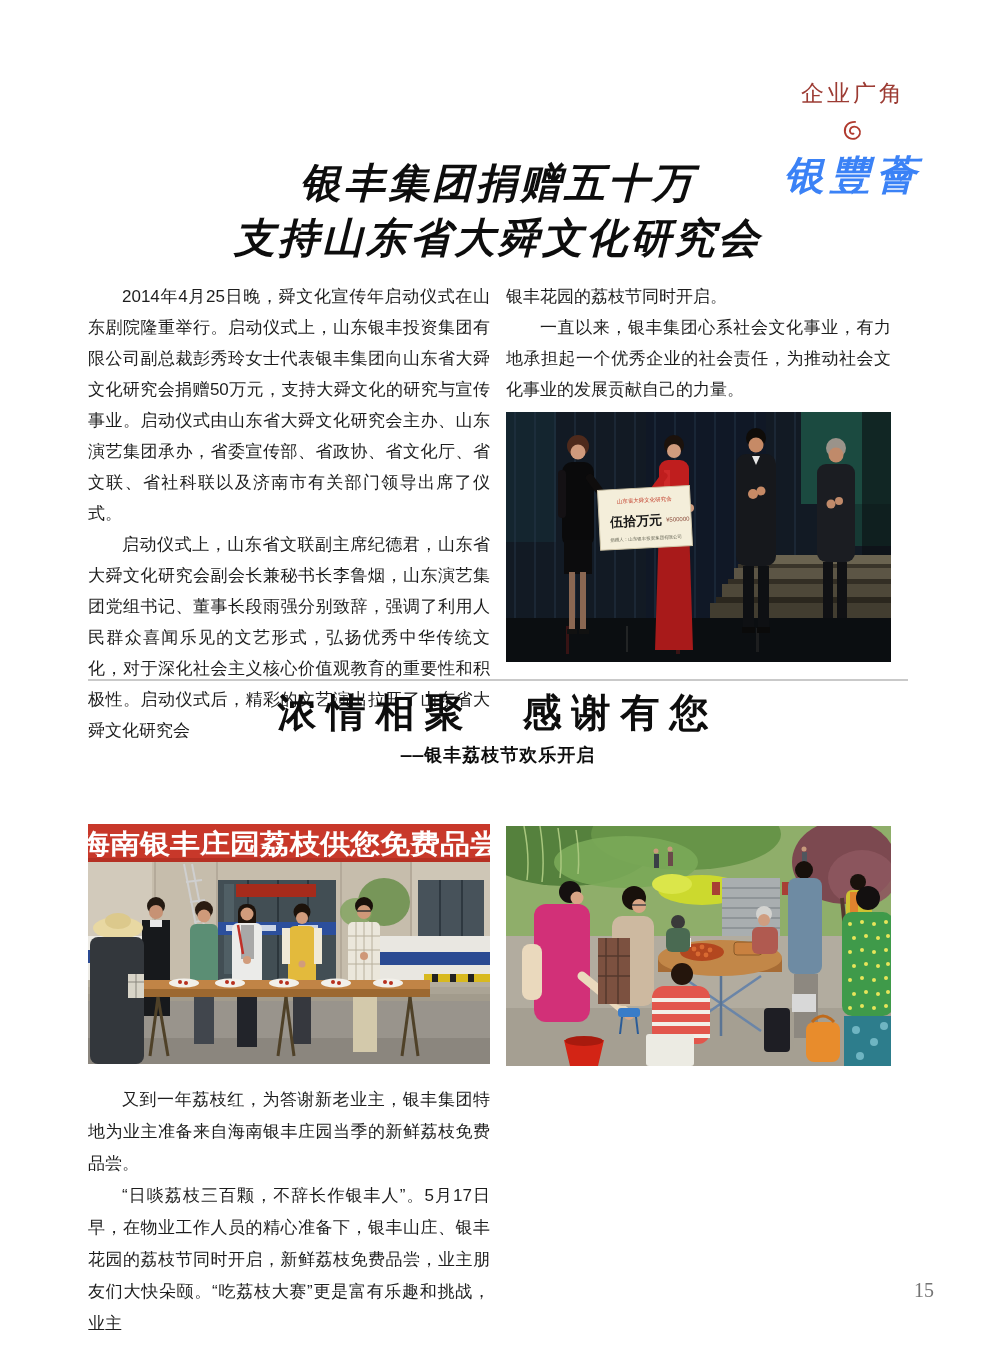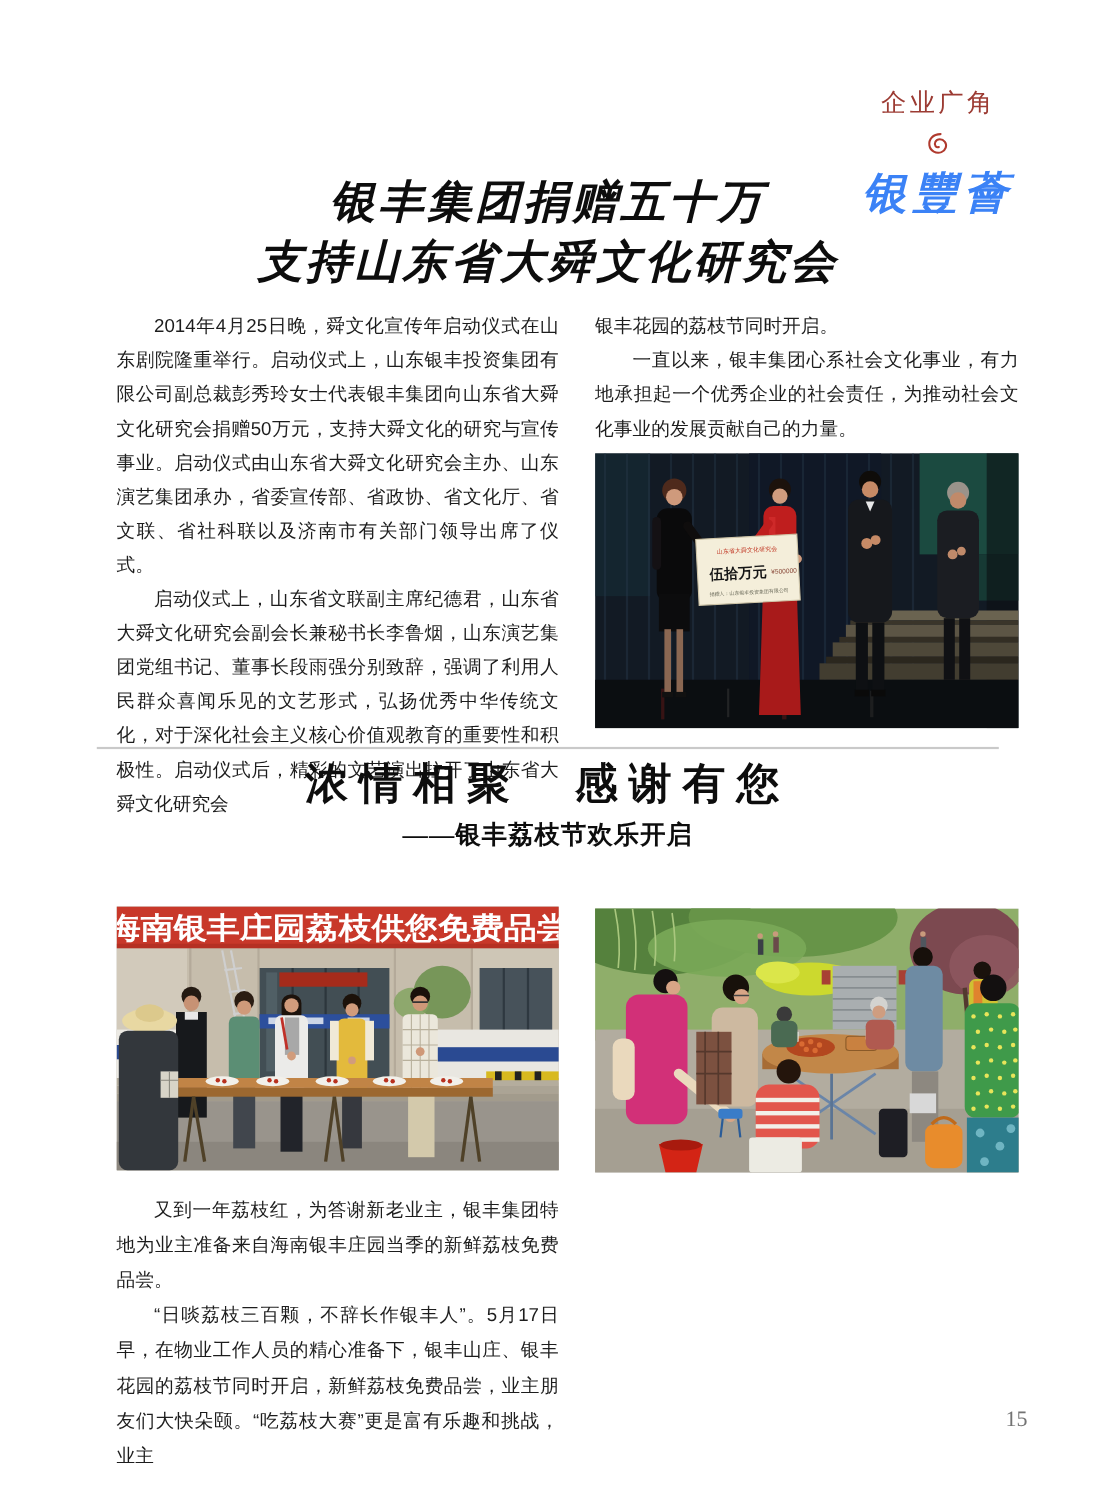--- a/index.html
+++ b/index.html
@@ -12,21 +12,21 @@
   .swirl{width:25px;height:25px;}
   .brand{font-size:40px;color:#3b82f6;font-family:"Liberation Serif",serif;
          font-weight:700;font-style:italic;letter-spacing:6px;line-height:1;}
 
   
   .title-block{position:absolute;top:156px;left:88px;width:820px;text-align:center;
                font-family:"Liberation Serif",serif;font-weight:900;color:#0d0d0d;}
   .title-line{font-size:41px;line-height:55px;letter-spacing:3px;font-style:italic;}
 
   
-  .sec{position:absolute;left:88px;width:820px;display:flex;gap:33px;margin-left:18px;}
+  .sec{position:absolute;left:88px;width:820px;display:flex;gap:16px;}
   .sec1{top:281px;}
   .sec2{top:824px;}
   .col-left{width:402px;}
   .col-right{width:385px;}
   .sec p{margin:0;font-size:17px;text-align:justify;color:#1d1d1d;}
   .sec1 p{line-height:31px;}
   .sec2 p{line-height:32px;}
   p.indent{text-indent:2em;}
 
   .photo{display:block;background:#ddd;}
@@ -34,21 +34,21 @@
   .photo2{width:402px;height:240px;}
   .photo3{width:385px;height:240px;margin-top:2px;}
   .a2text{margin-top:20px;}
 
   .divider{position:absolute;top:679px;left:88px;width:820px;height:2px;background:#c9c9c9;}
 
   
   .sec2-head{position:absolute;top:690px;left:88px;width:820px;text-align:center;color:#0d0d0d;}
   .sec2-title{font-family:"Liberation Serif",serif;font-weight:900;font-size:39px;
               letter-spacing:10px;line-height:46px;}
-  .sec2-subtitle{font-family:Liberation Serif, serif;font-size:23px;font-weight:600;
+  .sec2-subtitle{font-family:Liberation Mono, monospace;font-size:18px;font-weight:600;
                  letter-spacing:1px;margin-top:7px;}
 
   .page-num{position:absolute;top:1279px;right:66px;font-family:Liberation Serif, serif;
             font-size:20px;color:#737373;}
 </style>
 </head>
 <body>
 
 <div class="page">
 

